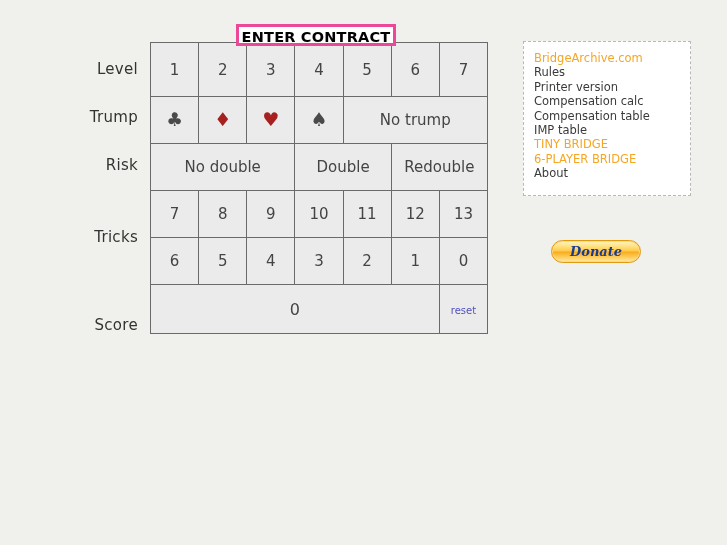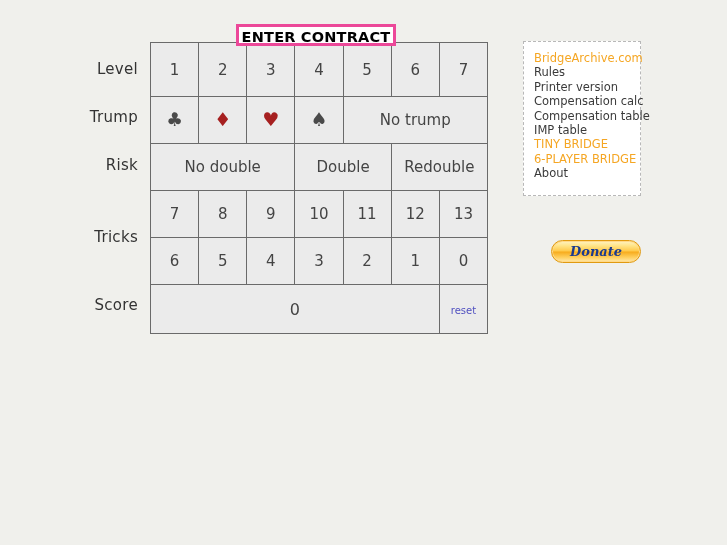--- a/index.html
+++ b/index.html
@@ -108,21 +108,21 @@
     color: #5050c0;
     cursor: pointer;
     text-decoration: none;
   }
 
   
   #sidebar {
     position: absolute;
     left: 523px;
     top: 41px;
-    width: 118px;
+    width: 168px;
     height: 155px;
     background: #ffffff;
     border: 1px dashed #b8b8b8;
     box-sizing: border-box;
     padding: 9px 9px 0 10px;
   }
   .side-link {
     display: block;
     font-size: 11.5px;
     line-height: 14.4px;
@@ -165,21 +165,21 @@
 <body>
 
 <div id="calc-area">
 
   <div id="title-badge">ENTER CONTRACT</div>
 
   <div class="row-label" style="top:60px;">Level</div>
   <div class="row-label" style="top:108px;">Trump</div>
   <div class="row-label" style="top:156px;">Risk</div>
   <div class="row-label" style="top:228px;">Tricks</div>
-  <div class="row-label" style="top:296px;">Score</div>
+  <div class="row-label" style="top:316px;">Score</div>
 
   <table id="grid">
     <colgroup>
       <col style="width:48px">
         <col style="width:48px">
         <col style="width:48px">
       <col style="width:48px">
         <col style="width:48px">
         <col style="width:48px">
       <col style="width:48px">

